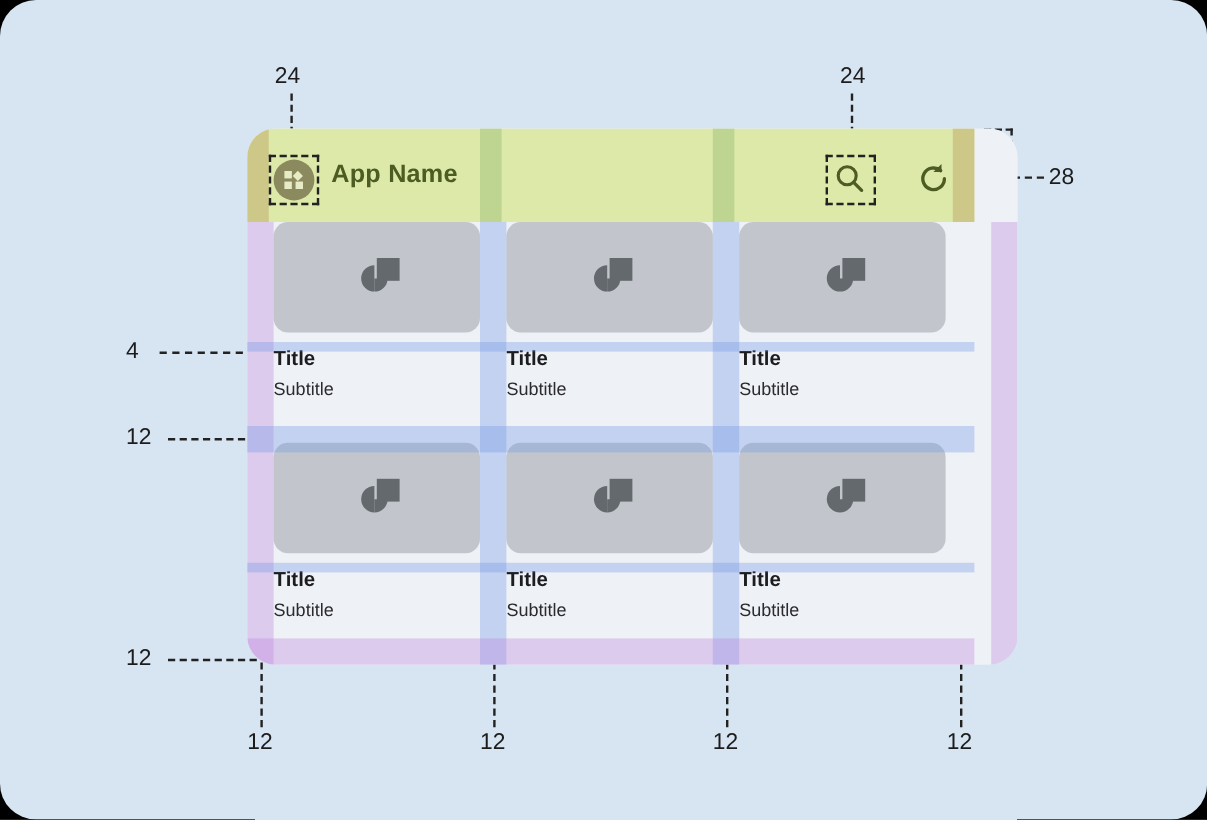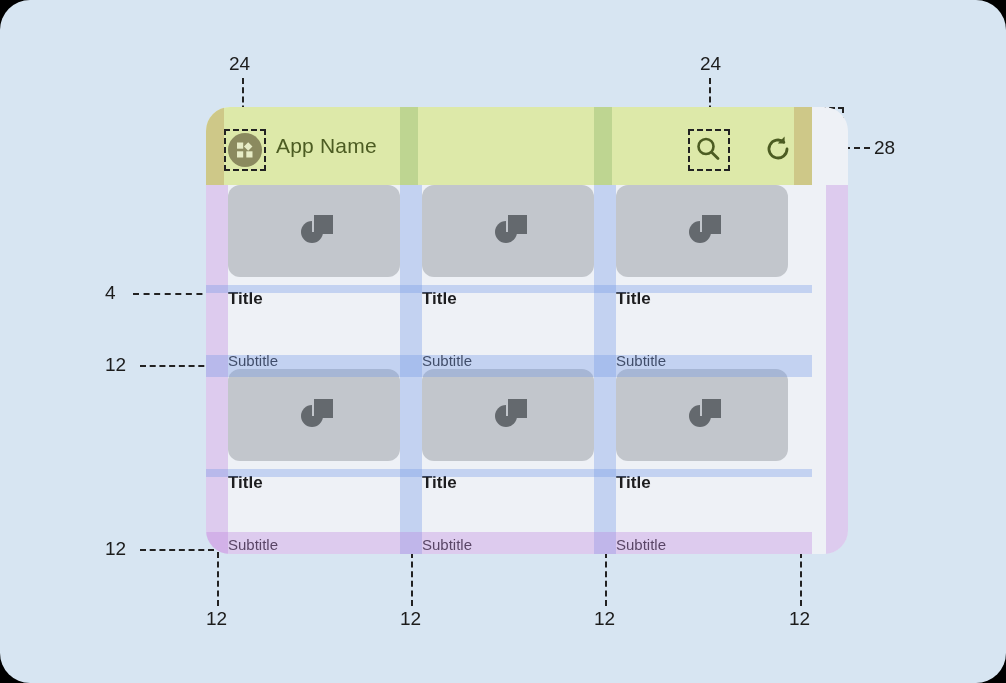--- a/index.html
+++ b/index.html
@@ -20,39 +20,39 @@
           background:rgba(188,160,96,.45);}
   .appbar-pad-right{position:absolute;right:0;top:0;width:18px;height:78px;
           background:rgba(188,160,96,.45);}
   .appbar-band{position:absolute;top:0;height:78px;width:18px;
           background:rgba(120,170,90,.30);}
 
   #app-icon{position:absolute;left:228px;top:133px;width:34px;height:34px;}
   #app-icon .circle{width:34px;height:34px;border-radius:50%;
           background:#8b8a5f;display:flex;align-items:center;justify-content:center;}
   #app-title{position:absolute;left:276px;top:134px;font-size:21px;
-          font-weight:400;color:#4c5c22;letter-spacing:.2px;}
+          font-weight:700;color:#4c5c22;letter-spacing:.2px;}
 
   #search-icon{position:absolute;left:692px;top:133px;width:32px;height:32px;}
   #refresh-icon{position:absolute;left:762px;top:133px;width:32px;height:32px;}
 
   
   .dashbox{position:absolute;border:2px dashed #222;box-sizing:border-box;}
   #box-appicon{left:224px;top:129px;width:42px;height:42px;}
   #box-search{left:688px;top:129px;width:42px;height:42px;}
 
   
   .cards{position:absolute;left:0;top:78px;width:606px;}
   .row{position:relative;height:170px;}
   .card{position:absolute;width:172px;}
   .card .thumb{height:92px;border-radius:12px;background:#c2c6cc;
         display:flex;align-items:center;justify-content:center;}
   .card .meta{padding-top:12px;}
   .card .t{font-size:17px;font-weight:700;color:#1d1d1f;line-height:1.15;}
-  .card .s{font-size:15px;color:#2b2b2e;line-height:1.2;padding-top:7px;margin-top:36px;}
+  .card .s{font-size:15px;color:#2b2b2e;line-height:1.2;padding-top:7px;}
 
   
   .ov{position:absolute;pointer-events:none;}
   .pad-v{background:rgba(186,123,220,.32);}
   .gut-v{background:rgba(110,150,230,.33);}
   .gut-h{background:rgba(110,150,230,.33);}
   .pad-h{background:rgba(186,123,220,.32);}
 
   
   .lbl{position:absolute;font-size:19px;color:#1c1c1c;font-weight:400;}

